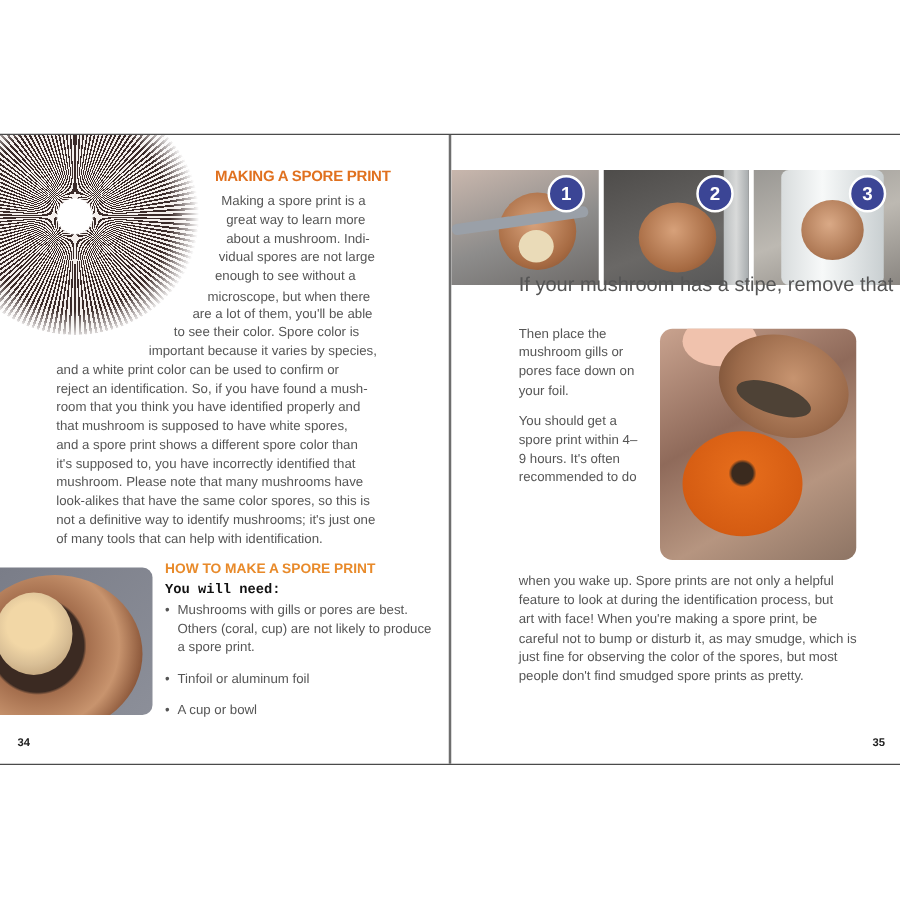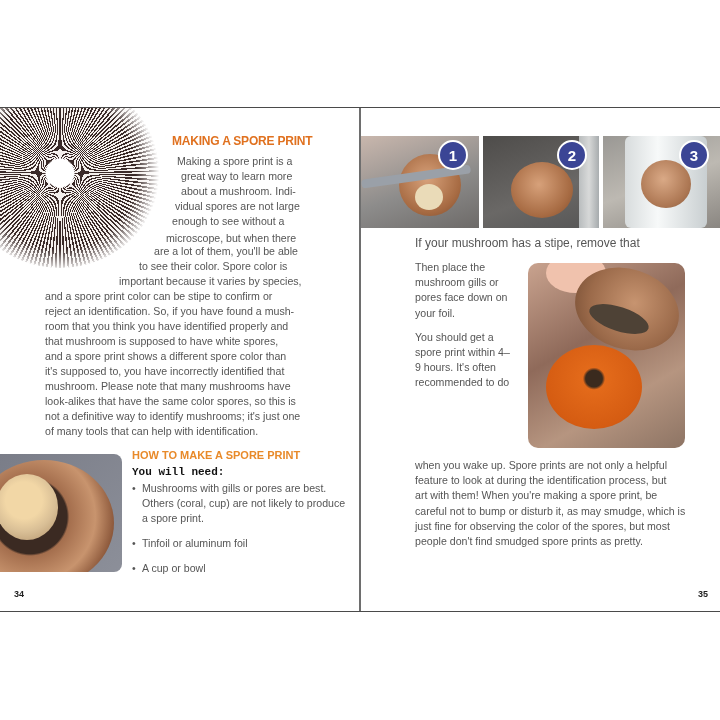--- a/index.html
+++ b/index.html
@@ -70,21 +70,21 @@
   .step3 .glass { position: absolute; left: 22px; top: 0; width: 82px; height: 92px; border-radius: 6px; background: linear-gradient(90deg,#d8dcdd,#f7f9f9 40%,#c9cfd1); }
   .step3 .shroom { left: 38px; top: 24px; width: 50px; height: 48px; opacity: .9; }
 
   .badge {
     position: absolute; top: 4px; width: 30px; height: 30px; border-radius: 50%;
     background: #3b4595; border: 2px solid #fff; color: #fff;
     font-weight: bold; font-size: 15px; display: flex; align-items: center; justify-content: center;
   }
   .badge1 { left: 77px; } .badge2 { left: 196px; } .badge3 { left: 318px; }
 
-  .caption1 { position: absolute; left: 54px; top: 128px; font-size: 12px; color: #555; }
+  .caption1 { position: absolute; left: 54px; top: 112px; font-size: 16px; color: #555; }
 
   .side-text { position: absolute; left: 54px; top: 152px; width: 100px; }
   .side-text p { font-size: 10.6px; line-height: 15.2px; color: #555; margin-bottom: 9px; }
 
   .foil-img {
     position: absolute; left: 167px; top: 155px; width: 157px; height: 185px; border-radius: 10px; overflow: hidden;
     background: linear-gradient(150deg,#c9a38f,#8f6a5a 40%,#b69580 70%,#8d7464);
   }
   .foil-img .finger { position: absolute; left: 18px; top: -10px; width: 60px; height: 40px; border-radius: 50%; background: #f0c2ad; }
   .foil-img .cap { position: absolute; left: 46px; top: 6px; width: 106px; height: 80px; border-radius: 50%; background: radial-gradient(circle at 55% 40%, #c79470, #9b6a4a 60%, #6e472f); transform: rotate(18deg); }
@@ -105,21 +105,21 @@
     <div class="body-text">
       <div class="intro-line" style="left:177px;top:46px">Making a spore print is a</div>
       <div class="intro-line" style="left:181px;top:61px">great way to learn more</div>
       <div class="intro-line" style="left:181px;top:76px">about a mushroom. Indi-</div>
       <div class="intro-line" style="left:175px;top:91px">vidual spores are not large</div>
       <div class="intro-line" style="left:172px;top:106px">enough to see without a</div>
       <div class="intro-line" style="left:166px;top:123px">microscope, but when there</div>
       <div class="intro-line" style="left:154px;top:136px">are a lot of them, you'll be able</div>
       <div class="intro-line" style="left:139px;top:151px">to see their color. Spore color is</div>
       <div class="intro-line" style="left:119px;top:166px">important because it varies by species,</div>
-      <div class="intro-line" style="left:45px;top:181px">and a spore print color can be stipe to confirm or</div>
+      <div class="intro-line" style="left:45px;top:181px">and a white print color can be used to confirm or</div>
       <div class="intro-line" style="left:45px;top:196px">reject an identification. So, if you have found a mush-</div>
       <div class="intro-line" style="left:45px;top:211px">room that you think you have identified properly and</div>
       <div class="intro-line" style="left:45px;top:226px">that mushroom is supposed to have white spores,</div>
       <div class="intro-line" style="left:45px;top:241px">and a spore print shows a different spore color than</div>
       <div class="intro-line" style="left:45px;top:256px">it's supposed to, you have incorrectly identified that</div>
       <div class="intro-line" style="left:45px;top:271px">mushroom. Please note that many mushrooms have</div>
       <div class="intro-line" style="left:45px;top:286px">look-alikes that have the same color spores, so this is</div>
       <div class="intro-line" style="left:45px;top:301px">not a definitive way to identify mushrooms; it's just one</div>
       <div class="intro-line" style="left:45px;top:316px">of many tools that can help with identification.</div>
     </div>
@@ -175,21 +175,21 @@
     <div class="foil-img">
       <div class="finger"></div>
       <div class="cap"></div>
       <div class="gills"></div>
       <div class="print"></div>
     </div>
 
     <div class="long-text">
       <div class="l">when you wake up. Spore prints are not only a helpful</div>
       <div class="l">feature to look at during the identification process, but</div>
-      <div class="l">art with them! When you're making a spore print, be</div>
+      <div class="l">art with face! When you're making a spore print, be</div>
       <div class="l">careful not to bump or disturb it, as may smudge, which is</div>
       <div class="l">just fine for observing the color of the spores, but most</div>
       <div class="l">people don't find smudged spore prints as pretty.</div>
     </div>
 
     <div class="page-num" style="right:12px">35</div>
   </div>
 </div>
 
 </body></html>

